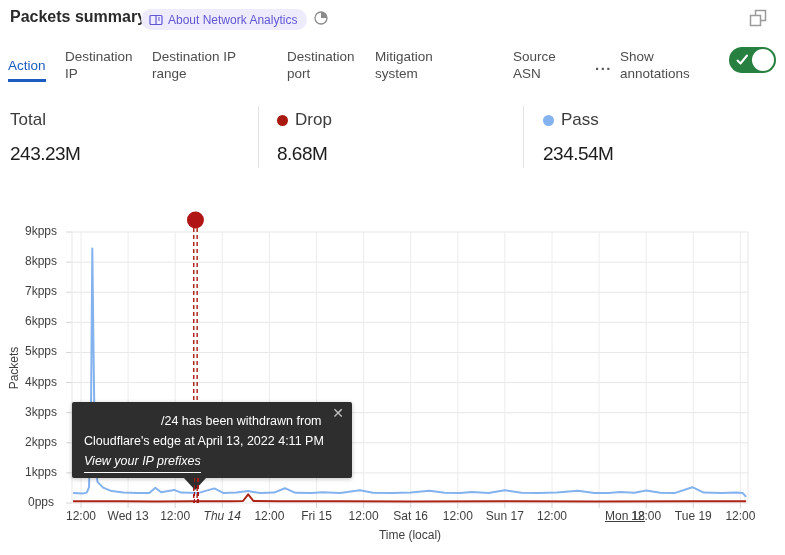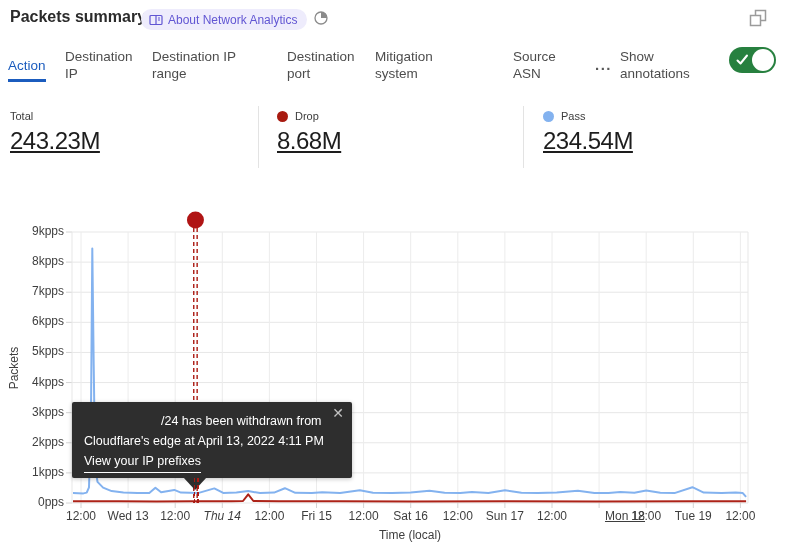--- a/index.html
+++ b/index.html
@@ -30,42 +30,42 @@
   .showann{left:620px;width:84px;cursor:default;}
   .toggle{position:absolute;left:729px;top:1px;width:47px;height:26px;border-radius:13px;
           background:var(--green);cursor:pointer;}
   .knob{position:absolute;right:2px;top:2px;width:22px;height:22px;border-radius:50%;background:#fff;}
   .toggle svg{position:absolute;left:7px;top:7px;}
 
   
   .stats{position:absolute;left:0;top:104px;width:785px;height:66px;}
   .stat{position:absolute;top:6px;}
   .s0{left:10px;} .s1{left:277px;} .s2{left:543px;}
-  .stat-label-row{display:flex;align-items:center;gap:7px;font-size:11px;color:#3c3c3c;}
+  .stat-label-row{display:flex;align-items:center;gap:7px;font-size:17px;color:#3c3c3c;}
   .stat-dot{width:11px;height:11px;border-radius:50%;}
-  .stat-value{margin-top:5px;font-size:24px;letter-spacing:-0.5px;color:#1d1d1d;text-decoration:underline;}
+  .stat-value{margin-top:13px;font-size:19px;letter-spacing:-0.5px;color:#1d1d1d;}
   .divider{position:absolute;top:2px;width:1px;height:62px;background:#e3e3e3;}
   .d0{left:258px;} .d1{left:523px;}
 
   
   .ylab{position:absolute;left:-36px;top:361px;width:100px;height:14px;text-align:center;
         font-size:12px;color:#3e3e3e;transform:rotate(-90deg);}
-  .ytick{position:absolute;left:18px;width:46px;text-align:right;font-size:12px;color:#3e3e3e;}
+  .ytick{position:absolute;left:18px;width:46px;text-align:center;font-size:12px;color:#3e3e3e;}
   .xtick{position:absolute;top:509px;width:52px;text-align:center;font-size:12px;color:#3e3e3e;}
   .xlab{position:absolute;left:72px;top:528px;width:676px;text-align:center;font-size:12px;color:#3e3e3e;}
   #plot{position:absolute;left:72px;top:232px;overflow:visible;}
 
   
   .tooltip{position:absolute;left:72px;top:402px;width:280px;height:76px;background:var(--ttbg);
            border-radius:2px;color:#fff;font-size:12.5px;line-height:20px;padding:9px 12px 7px 12px;
            z-index:20;box-shadow:0 1px 4px rgba(0,0,0,.25);}
   .tt-line{white-space:nowrap;}
   .tt-line1{padding-left:77px;}
   .tt-link{display:inline-block;color:#fff;text-decoration:none;border-bottom:1px solid #fff;
-           padding-bottom:1px;cursor:pointer;}
+           padding-bottom:1px;cursor:pointer;font-style:italic;}
   .tt-close{position:absolute;right:8px;top:4px;color:#c2c2c2;font-size:14px;line-height:14px;cursor:pointer;}
   .caret{position:absolute;left:111px;top:75px;width:0;height:0;border-left:12px solid transparent;
          border-right:12px solid transparent;border-top:13px solid var(--ttbg);}
   .dash-overlay{position:absolute;left:193.6px;top:478px;width:6px;height:25px;z-index:30;pointer-events:none;}
   .dash{position:absolute;top:0;width:1.6px;height:25px;}
   .dash.a{left:0;} .dash.b{left:3.4px;}
 </style>
 </head>
 <body>
 

